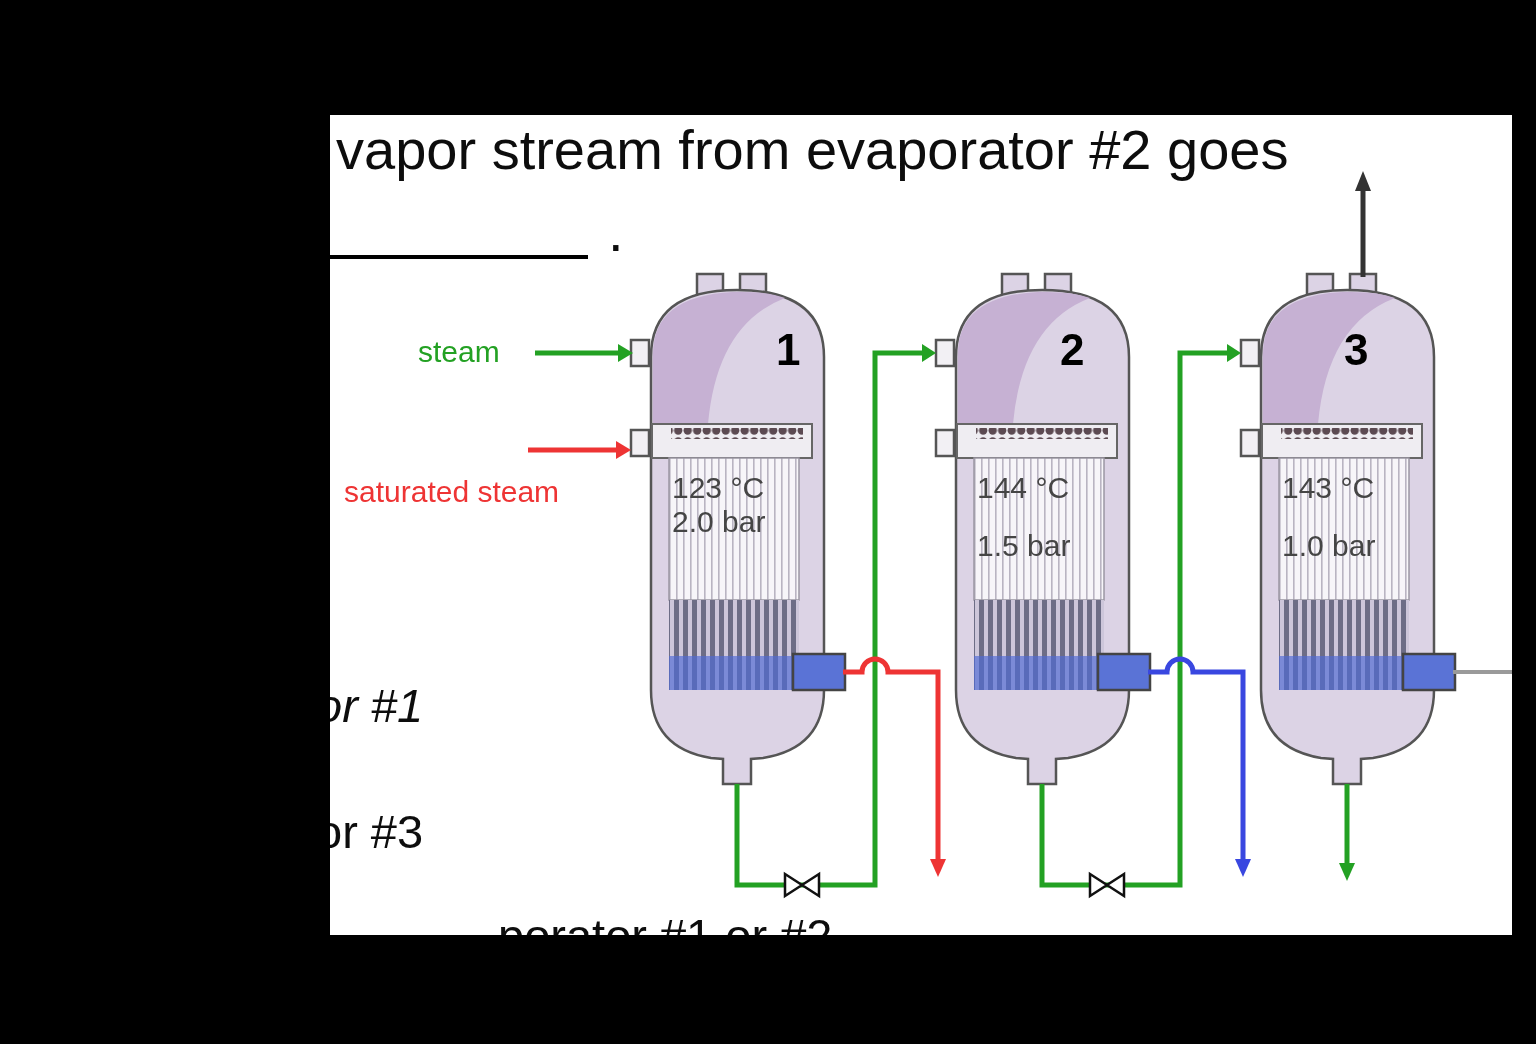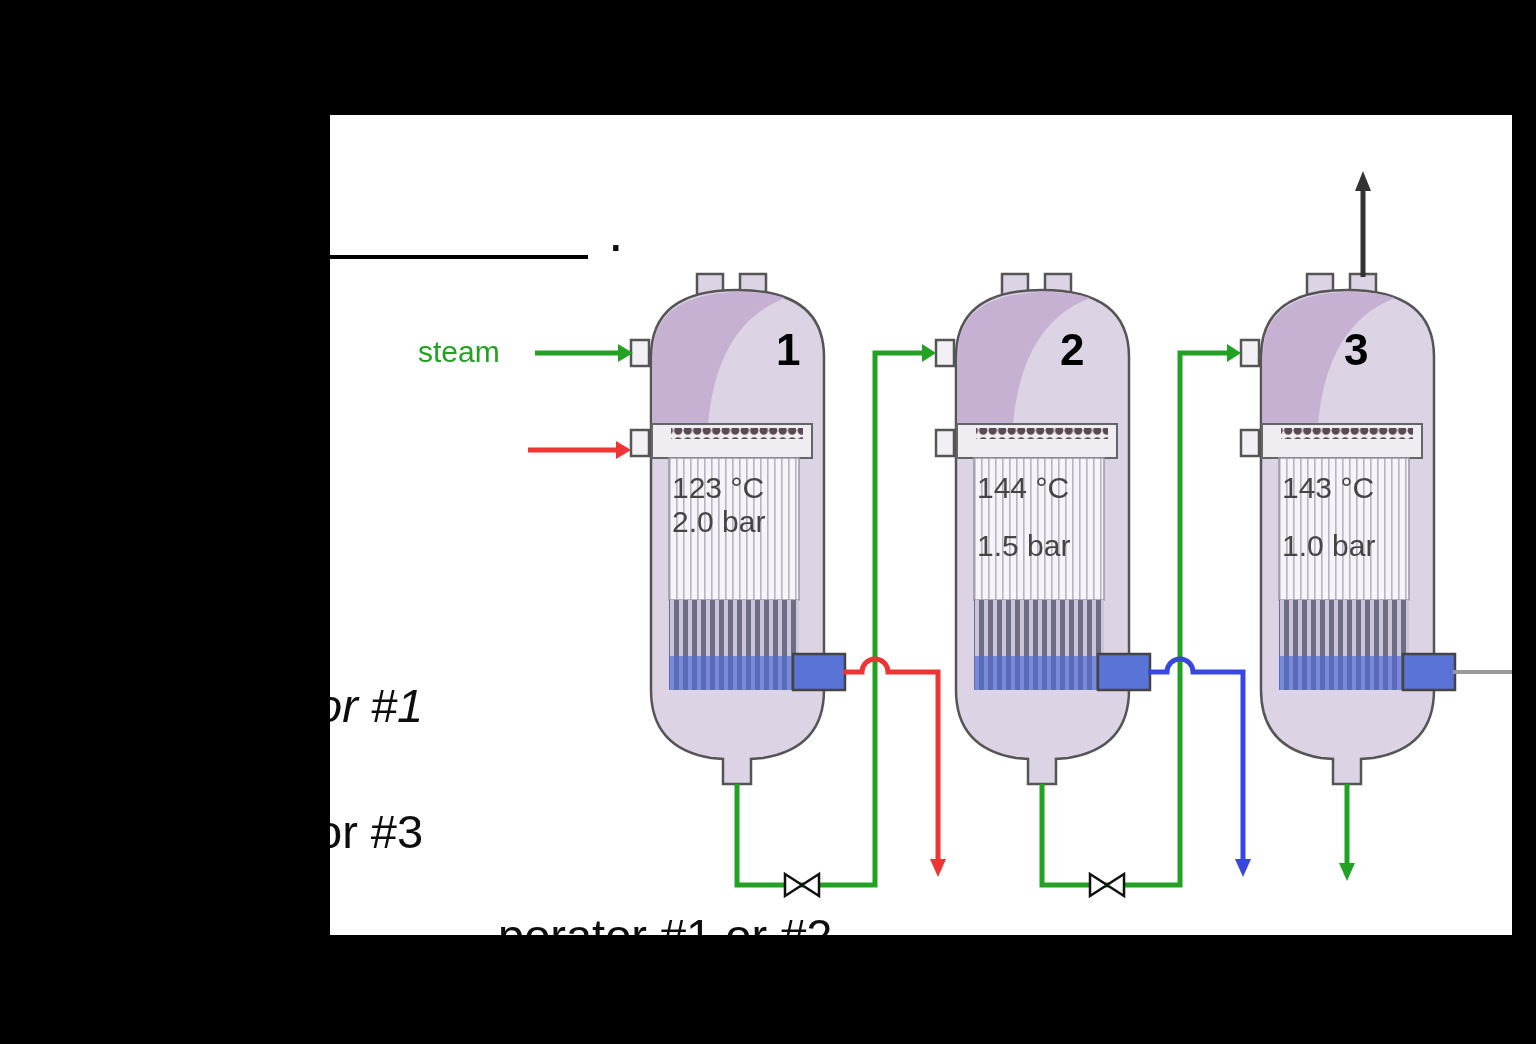--- a/index.html
+++ b/index.html
@@ -45,20 +45,21 @@
   .opt.o1{left:-14px;top:563px;font-style:italic;}
   .opt.o2{left:-14px;top:673px;margin-top:16px;}
   .opt.o3{left:168px;top:793px;}
   svg.diagram{position:absolute;left:0;top:0;}
 </style>
 </head>
 <body>
 
 <div class="slide">
 
+  <div class="question-text">vapor stream from evaporator #2 goes</div>
   <div class="answer-blank"></div>
   <div class="period">.</div>
 
   <svg class="diagram" width="1182" height="820" viewBox="0 0 1182 820" xmlns="http://www.w3.org/2000/svg" xmlns:xlink="http://www.w3.org/1999/xlink">
     <defs>
       <pattern id="p-tubes" width="7" height="10" patternUnits="userSpaceOnUse">
         <rect width="7" height="10" fill="#f7f5f9"></rect>
         <rect x="3" width="1.6" height="10" fill="#b9b4c2"></rect>
       </pattern>
       <pattern id="p-bars" width="9" height="10" patternUnits="userSpaceOnUse">
@@ -134,20 +135,21 @@
 
     <path d="M 1123,557 H 1182" stroke="#9a9a9a" stroke-width="4" fill="none"></path>
 
     <g>
       <path d="M 1033,162 V 74" stroke="#333" stroke-width="5" fill="none"></path>
       <polygon points="1025,76 1041,76 1033,56" fill="#333"></polygon>
     </g>
   </svg>
 
   <div class="lbl-feed">steam</div>
+  <div class="lbl-steam">saturated steam</div>
 
   <div class="vnum n1">1</div>
   <div class="vnum n2">2</div>
   <div class="vnum n3">3</div>
 
   <div class="tmp t1a">123 °C</div>
   <div class="tmp t1b">2.0 bar</div>
   <div class="tmp t2a">144 °C</div>
   <div class="tmp t2b">1.5 bar</div>
   <div class="tmp t3a">143 °C</div>

